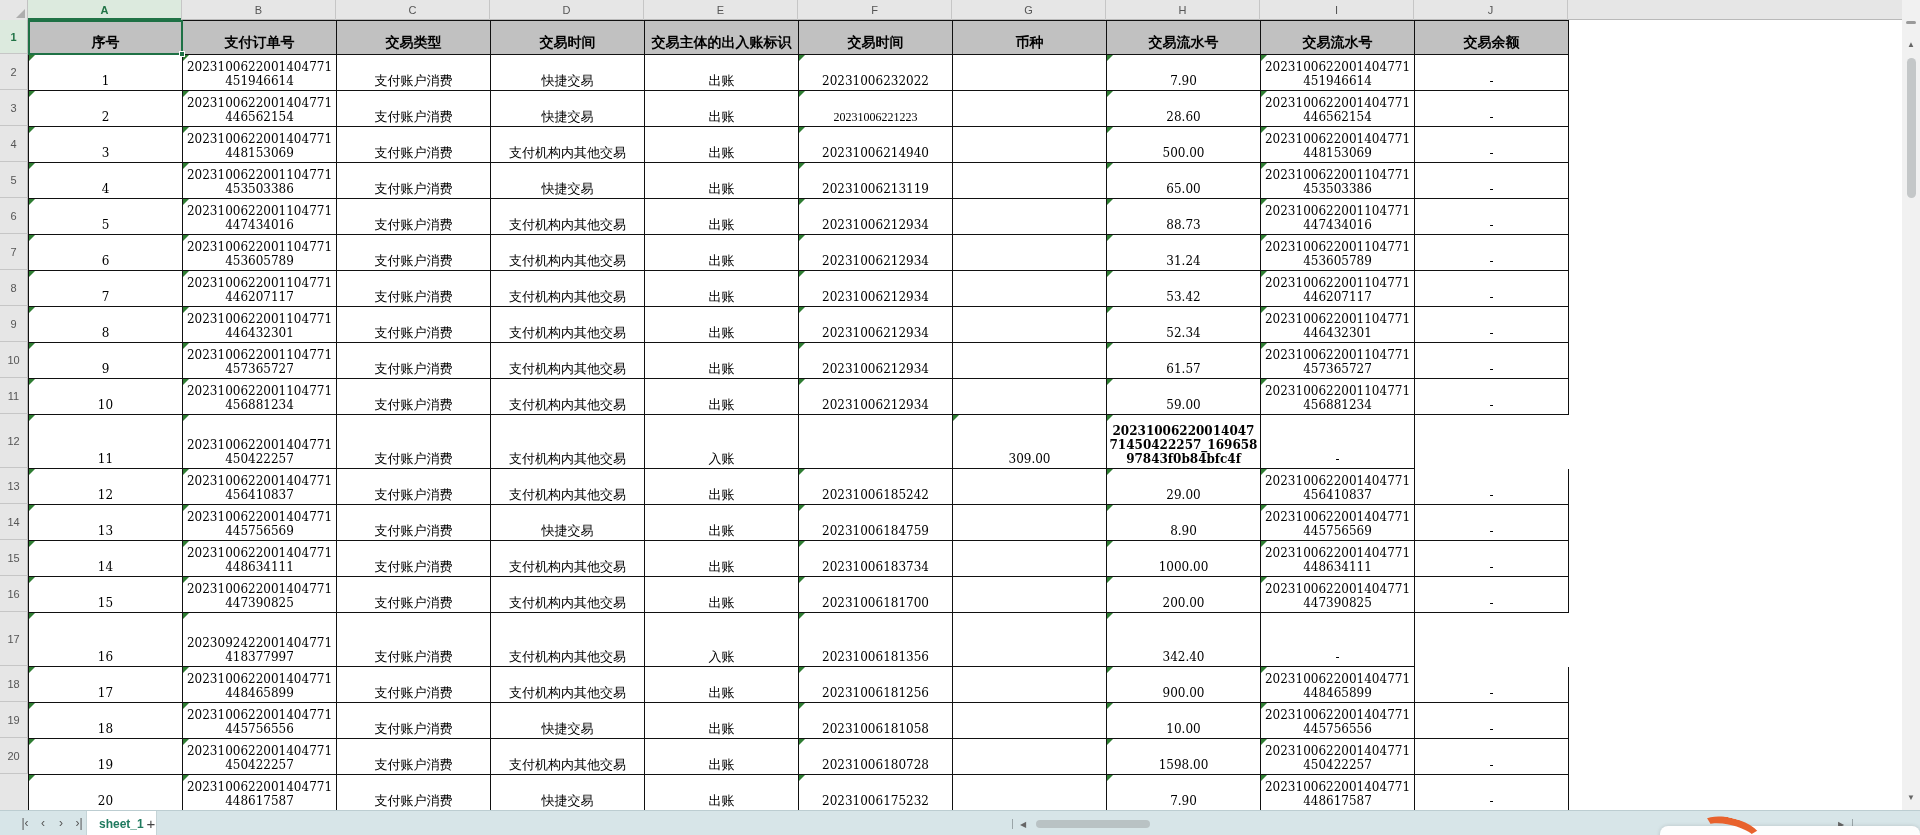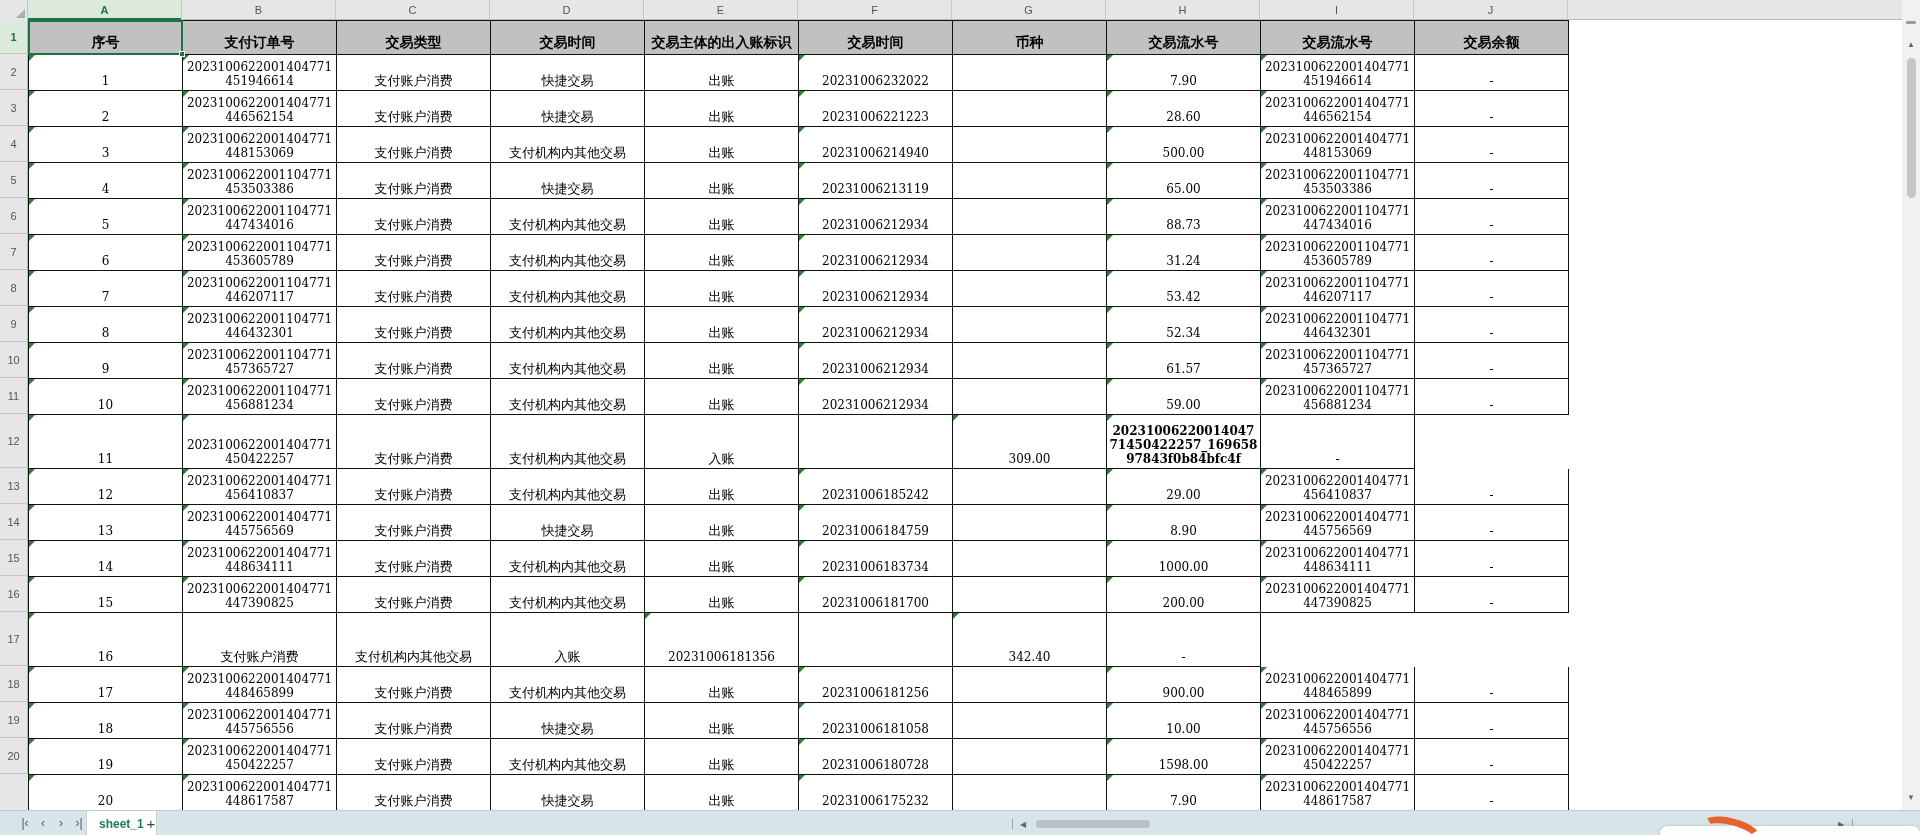--- a/index.html
+++ b/index.html
@@ -145,21 +145,21 @@
         <div class="cell num" style="height: 36px;"><span class="tri-warn"></span>7.90</div>
         <div class="cell num wrap" style="height: 36px;"><span class="tri-warn"></span>2023100622001404771451946614</div>
         <div class="cell num" style="height: 36px;">-</div>
       </div>
       <div class="grow">
         <div class="cell num" style="height: 36px;"><span class="tri-warn"></span>2</div>
         <div class="cell num wrap" style="height: 36px;"><span class="tri-warn"></span>2023100622001404771446562154</div>
         <div class="cell" style="height: 36px;">支付账户消费</div>
         <div class="cell" style="height: 36px;">快捷交易</div>
         <div class="cell" style="height: 36px;">出账</div>
-        <div class="cell num" style="height: 36px;"><span class="tri-warn"></span>20231006221223</div>
+        <div class="cell num" style="height: 36px; font-family: Liberation Serif, serif;"><span class="tri-warn"></span>20231006221223</div>
         <div class="cell" style="height: 36px;"></div>
         <div class="cell num" style="height: 36px;"><span class="tri-warn"></span>28.60</div>
         <div class="cell num wrap" style="height: 36px;"><span class="tri-warn"></span>2023100622001404771446562154</div>
         <div class="cell num" style="height: 36px;">-</div>
       </div>
       <div class="grow">
         <div class="cell num" style="height: 36px;"><span class="tri-warn"></span>3</div>
         <div class="cell num wrap" style="height: 36px;"><span class="tri-warn"></span>2023100622001404771448153069</div>
         <div class="cell" style="height: 36px;">支付账户消费</div>
         <div class="cell" style="height: 36px;">支付机构内其他交易</div>
@@ -308,20 +308,21 @@
         <div class="cell" style="height: 36px;">支付机构内其他交易</div>
         <div class="cell" style="height: 36px;">出账</div>
         <div class="cell num" style="height: 36px;"><span class="tri-warn"></span>20231006181700</div>
         <div class="cell" style="height: 36px;"></div>
         <div class="cell num" style="height: 36px;"><span class="tri-warn"></span>200.00</div>
         <div class="cell num wrap" style="height: 36px;"><span class="tri-warn"></span>2023100622001404771447390825</div>
         <div class="cell num" style="height: 36px;">-</div>
       </div>
       <div class="grow">
         <div class="cell num" style="height: 54px;"><span class="tri-warn"></span>16</div>
+        <div class="cell num wrap" style="height: 54px;"><span class="tri-warn"></span>2023092422001404771418377997</div>
         <div class="cell" style="height: 54px;">支付账户消费</div>
         <div class="cell" style="height: 54px;">支付机构内其他交易</div>
         <div class="cell" style="height: 54px;">入账</div>
         <div class="cell num" style="height: 54px;"><span class="tri-warn"></span>20231006181356</div>
         <div class="cell" style="height: 54px;"></div>
         <div class="cell num" style="height: 54px;"><span class="tri-warn"></span>342.40</div>
         <div class="cell num" style="height: 54px;">-</div>
       </div>
       <div class="grow">
         <div class="cell num" style="height: 36px;"><span class="tri-warn"></span>17</div>

